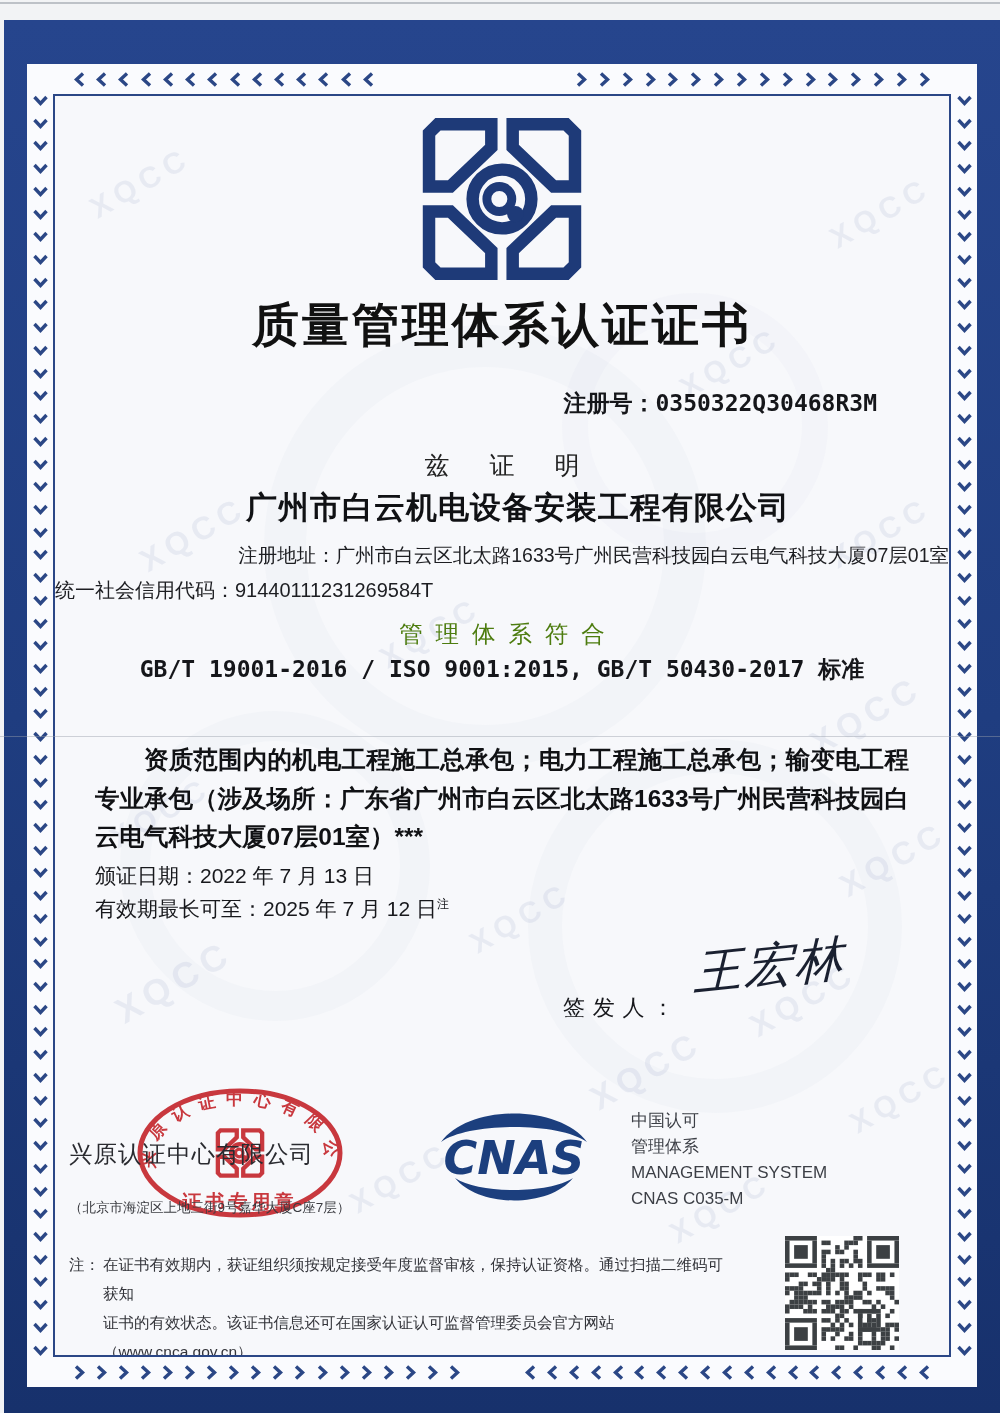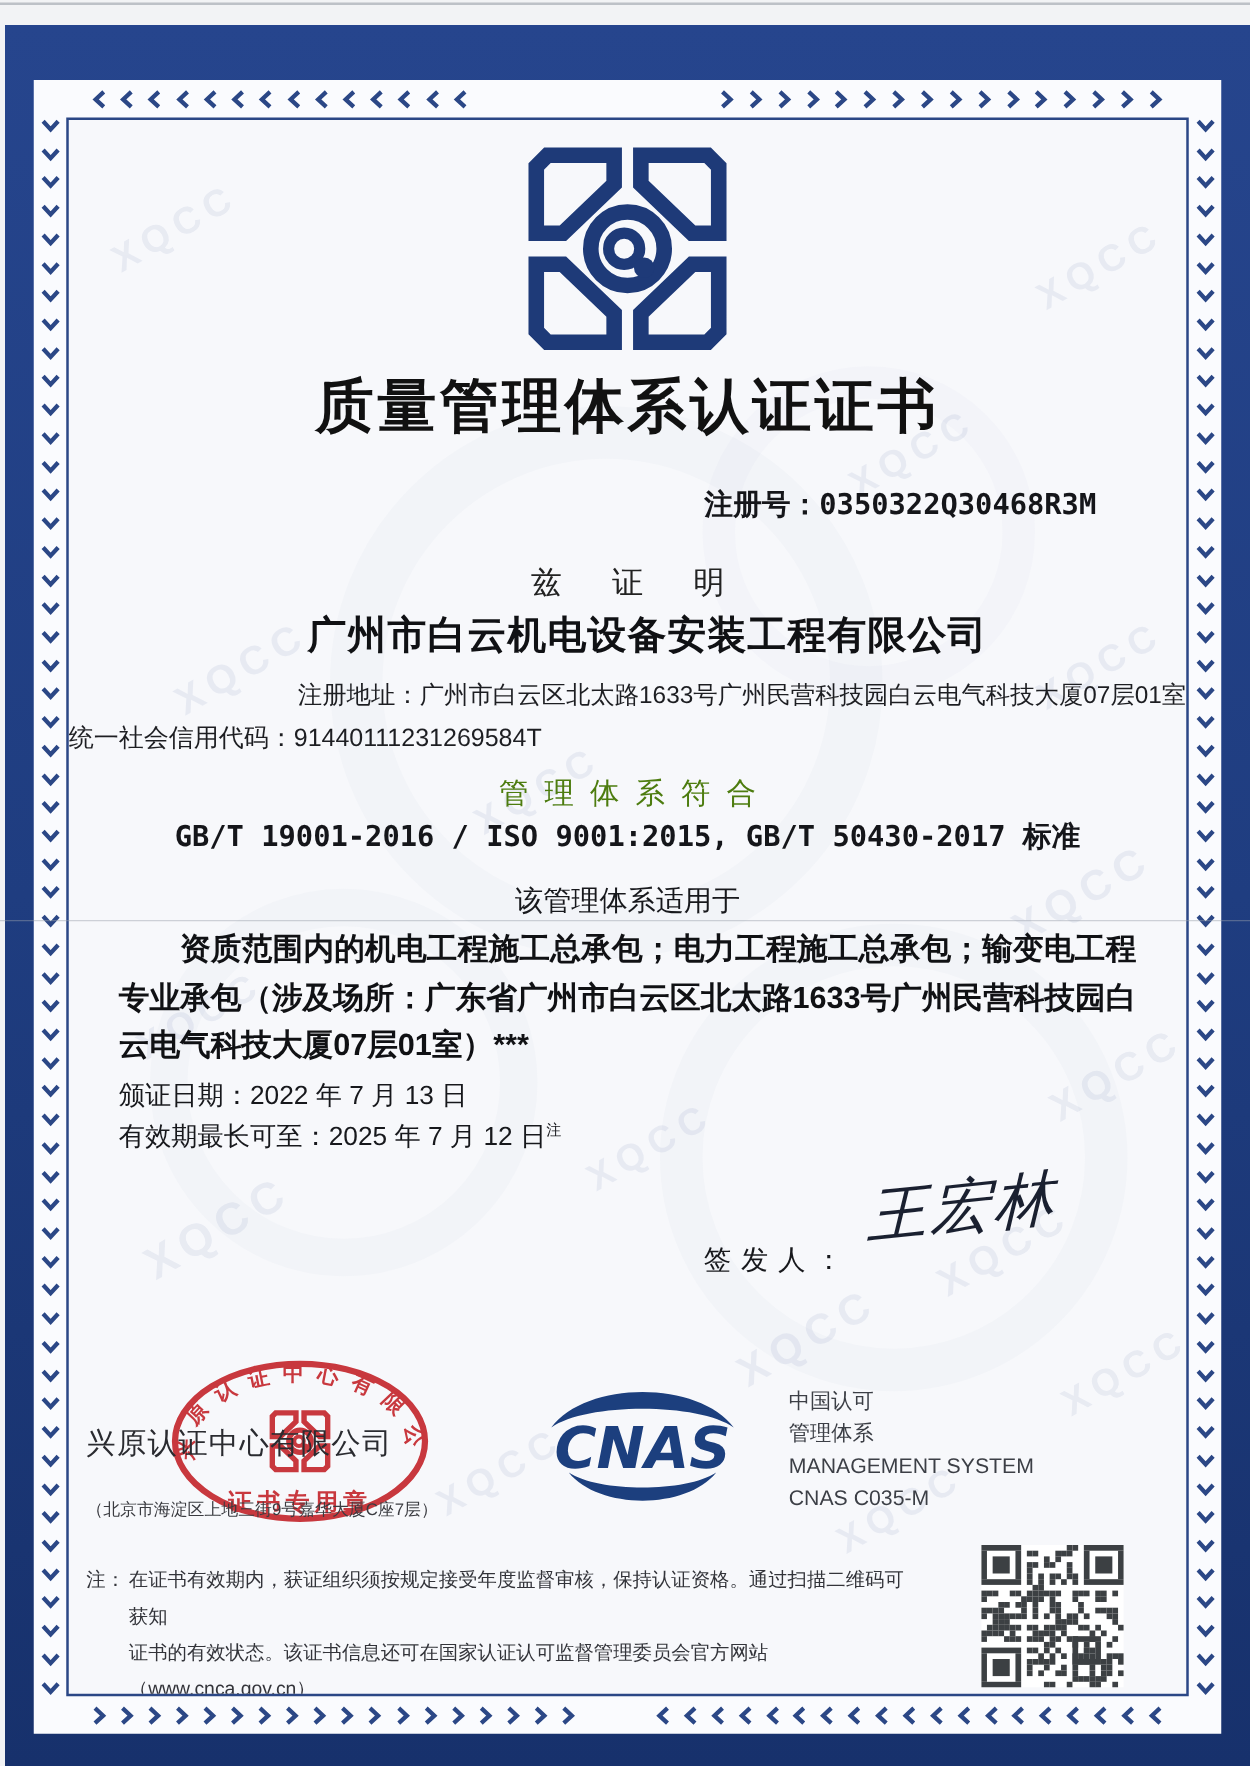--- a/index.html
+++ b/index.html
@@ -667,21 +667,20 @@
         </svg>
 
         <div class="cert-title">质量管理体系认证证书</div>
         <div class="reg-line">注册号：0350322Q30468R3M</div>
         <div class="certify">兹证明</div>
         <div class="company">广州市白云机电设备安装工程有限公司</div>
         <div class="addr">注册地址：广州市白云区北太路1633号广州民营科技园白云电气科技大厦07层01室</div>
         <div class="credit">统一社会信用代码：91440111231269584T</div>
         <div class="conform">管理体系符合</div>
         <div class="standards">GB/T 19001-2016 / ISO 9001:2015, GB/T 50430-2017 标准</div>
-        <div class="scope-head">该管理体系适用于</div>
         <div class="scope">资质范围内的机电工程施工总承包；电力工程施工总承包；输变电工程专业承包（涉及场所：广东省广州市白云区北太路1633号广州民营科技园白云电气科技大厦07层01室）***</div>
         <div class="date1">颁证日期：2022 年 7 月 13 日</div>
         <div class="date2"><span>有效期最长可至：2025 年 7 月 12 日</span><sup>注</sup></div>
         <div class="signer">签发人：</div>
         <div class="signature">王宏林</div>
 
         <svg class="seal" width="214" height="134" viewBox="0 0 214 134">
           <defs>
             <path id="seal-arc" d="M24 84 A86 52 0 1 1 190 84" fill="none"></path>
           </defs>

